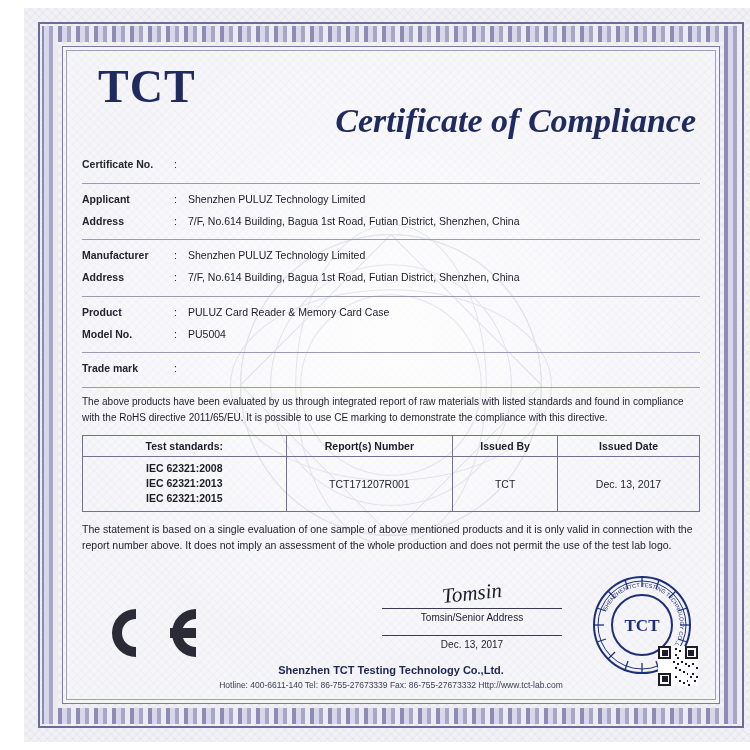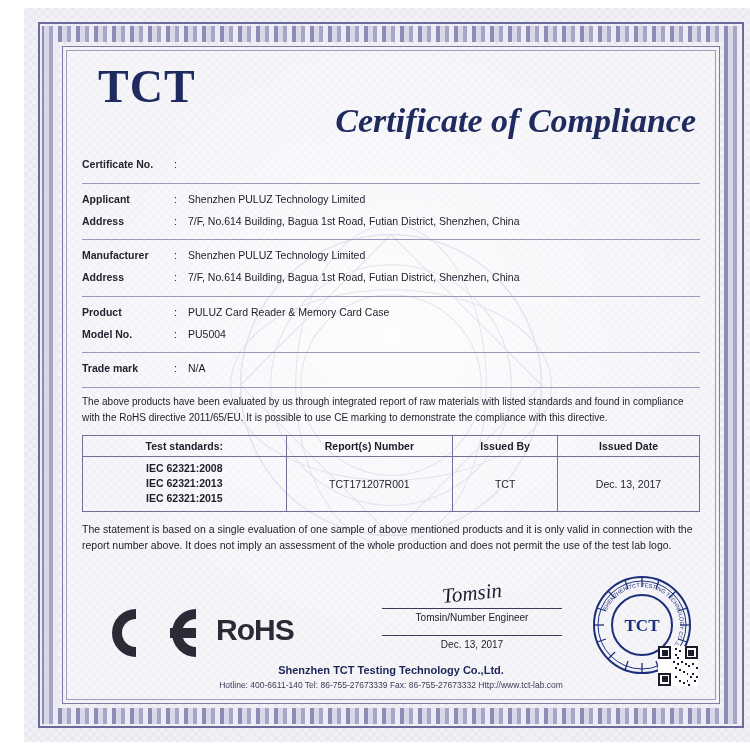--- a/index.html
+++ b/index.html
@@ -210,21 +210,20 @@
         <div class="row">
           <div class="lbl">Model No.</div>
           <div class="colon">:</div>
           <div class="val">PU5004</div>
         </div>
         <div class="hr"></div>
 
         <div class="row">
           <div class="lbl">Trade mark</div>
           <div class="colon">:</div>
-          <div class="val">N/A</div>
         </div>
         <div class="hr"></div>
       </div>
 
       <div class="para">The above products have been evaluated by us through integrated report of raw materials with listed standards and found in compliance with the RoHS directive 2011/65/EU. It is possible to use CE marking to demonstrate the compliance with this directive.</div>
 
       <table class="std">
         <thead>
           <tr>
             <th style="width:33%">Test standards:</th>
@@ -252,26 +251,25 @@
       <div class="marks">
 
         <div class="ce">
           <svg width="110" height="56" viewBox="0 0 110 56">
             <path d="M44 4 A24 24 0 1 0 44 52 L44 42 A14 14 0 1 1 44 14 Z" fill="#2b2b38"></path>
             <path d="M104 4 A24 24 0 1 0 104 52 L104 42 A14 14 0 1 1 104 14 Z" fill="#2b2b38"></path>
             <rect x="78" y="23" width="26" height="10" fill="#2b2b38"></rect>
           </svg>
         </div>
 
-        <div class="rohs">RoHS</div>
 
         <div class="sign">
           <div class="scribble">Tomsin</div>
           <div class="sline"></div>
-          <div class="who">Tomsin/Number Engineer</div>
+          <div class="who">Tomsin/Senior Address</div>
           <div class="dline"></div>
           <div class="dt">Dec. 13, 2017</div>
         </div>
 
         <div class="seal">
           <svg width="104" height="104" viewBox="0 0 104 104">
             <defs>
               <path id="ring" d="M52,52 m-38,0 a38,38 0 1,1 76,0 a38,38 0 1,1 -76,0"></path>
             </defs>
             <circle cx="52" cy="52" r="48" fill="none" stroke="#1d2f7a" stroke-width="2"></circle>

